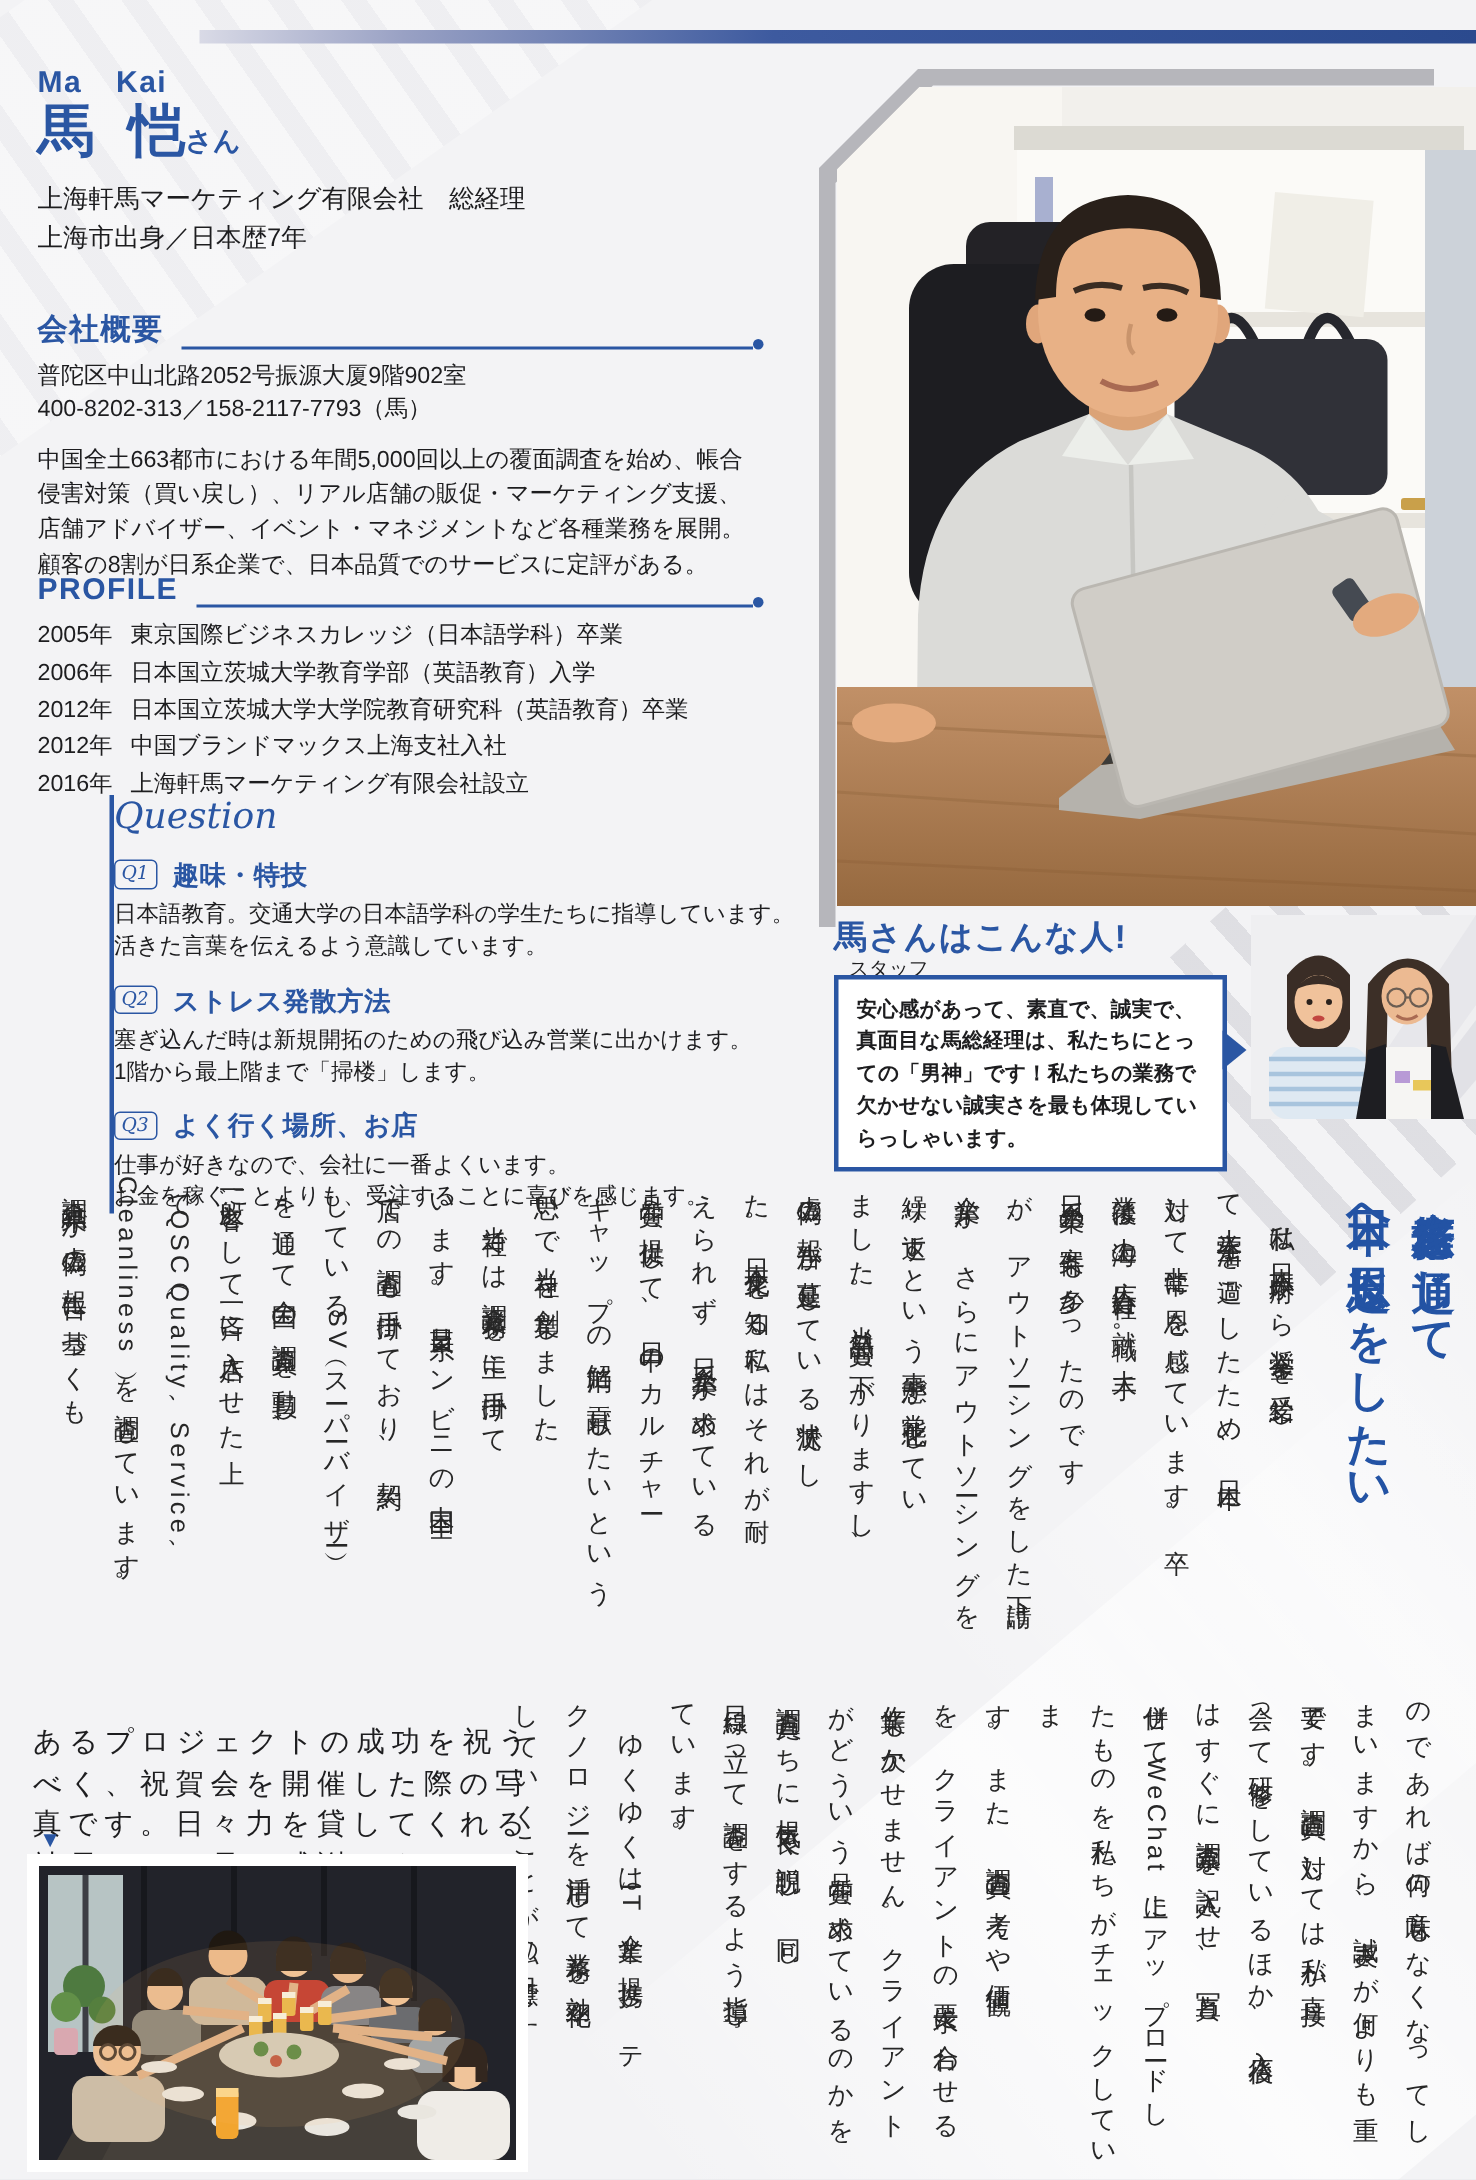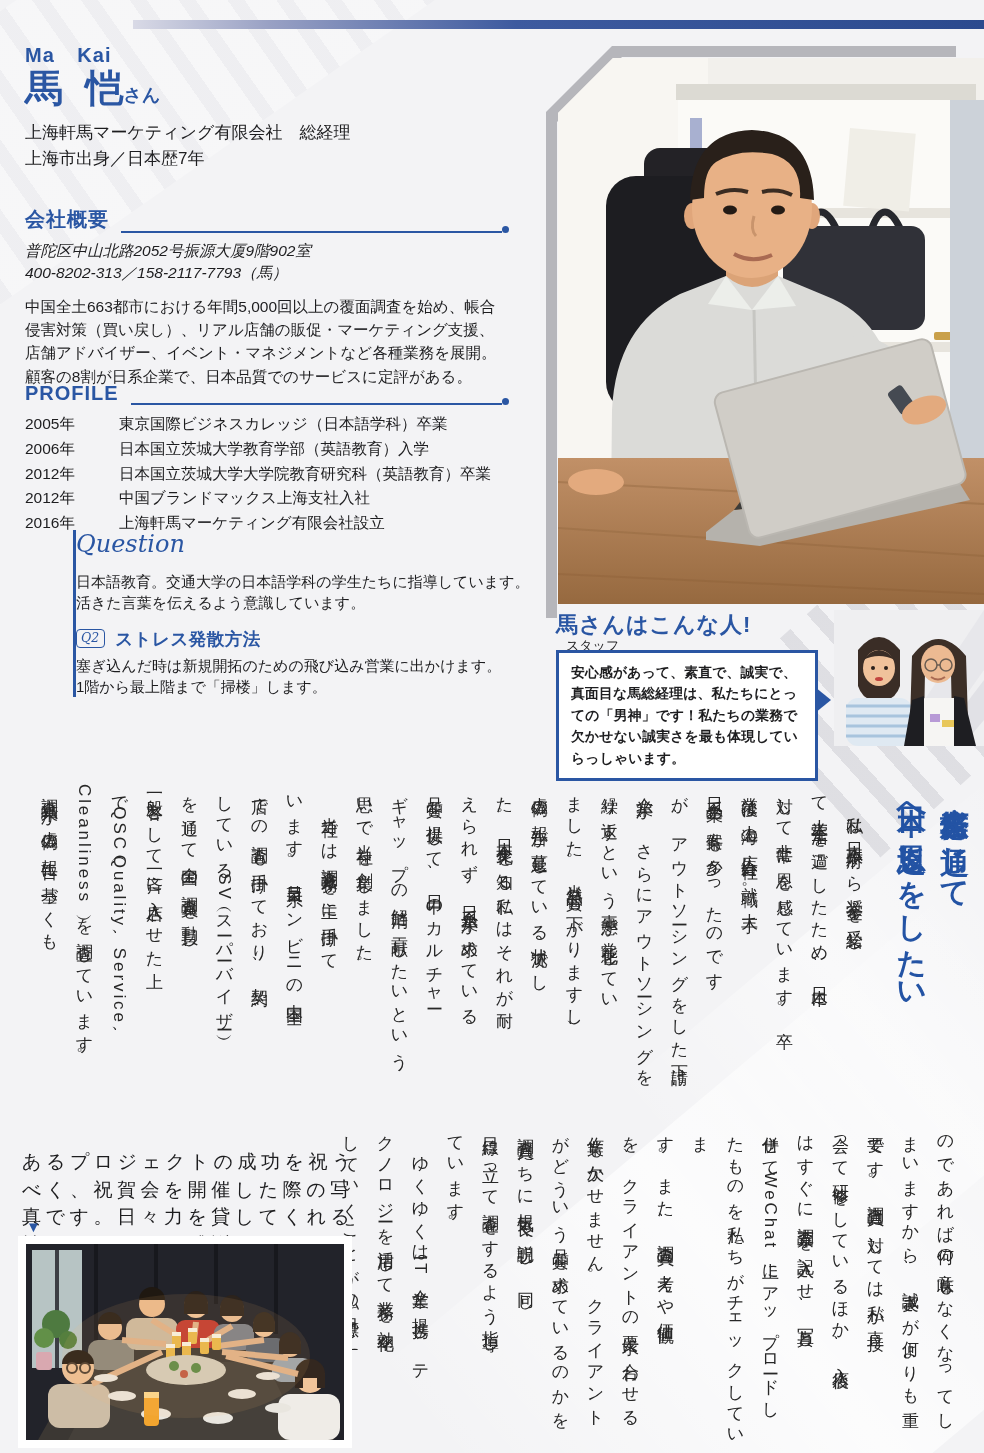--- a/index.html
+++ b/index.html
@@ -38,23 +38,23 @@
   .name-jp{color:#2a56a3;font-size:38px;font-weight:bold;word-spacing:12px;line-height:1.15;}
   .name-jp .san{font-size:18px;font-weight:bold;}
   .person-title{margin-top:9px;font-size:17px;line-height:1.55;color:#1d1d1f;}
   .section{position:absolute;left:25px;width:484px;}
   .sec-company{top:206px;}
   .sec-profile{top:382px;}
   .sec-head{display:flex;align-items:flex-end;margin-bottom:7px;}
   .sec-title{color:#2a56a3;font-size:20px;font-weight:bold;letter-spacing:1px;white-space:nowrap;}
   .sec-line{flex:1;height:2px;background:#2a56a3;margin-left:12px;}
   .sec-dot{width:7px;height:7px;border-radius:50%;background:#2a56a3;margin-left:0;}
-  .contact-line{font-size:15.5px;line-height:1.45;color:#1d1d1f;font-style:italic;}
+  .contact-line{font-size:15.5px;line-height:1.45;color:#1d1d1f;}
   .desc{margin:10px 0 0 0;font-size:15.5px;line-height:1.5;color:#1d1d1f;}
-  .profile-row{display:flex;font-size:15.5px;line-height:1.6;color:#1d1d1f;gap:32px;}
+  .profile-row{display:flex;font-size:15.5px;line-height:1.6;color:#1d1d1f;}
   .profile-row .yr{width:62px;flex:0 0 62px;}
   
   .questions{position:absolute;left:25px;top:530px;width:478px;border-left:3px solid #2a56a3;margin-left:48px;}
   .q-heading{font-family:"DejaVu Serif",serif;font-style:italic;font-size:24px;color:#2a56a3;}
   .q-item{margin-top:13px;}
   .q-row{display:flex;align-items:center;margin-bottom:4px;}
   .q-badge{
     font-family:"DejaVu Serif",serif;font-style:italic;font-size:12.5px;color:#2a56a3;
     border:1.5px solid #2a56a3;border-radius:4px;padding:0 5px 1px 4px;margin-right:10px;line-height:1.3;
   }
@@ -159,33 +159,45 @@
           <span>上海軒馬マーケティング有限会社設立</span>
         </div>
       </div>
   </section>
 
   <section class="questions">
     <div class="q-heading">Question</div>
     <div>
 
         <div class="q-item">
+          <div class="q-row">
+            <span class="q-badge">Q1</span>
+            <span class="q-label">趣味・特技</span>
+          </div>
           <div class="q-answer">日本語教育。交通大学の日本語学科の学生たちに指導しています。
 活きた言葉を伝えるよう意識しています。</div>
         </div>
 
         <div class="q-item">
           <div class="q-row">
             <span class="q-badge">Q2</span>
             <span class="q-label">ストレス発散方法</span>
           </div>
           <div class="q-answer">塞ぎ込んだ時は新規開拓のための飛び込み営業に出かけます。
 1階から最上階まで「掃楼」します。</div>
         </div>
 
+        <div class="q-item">
+          <div class="q-row">
+            <span class="q-badge">Q3</span>
+            <span class="q-label">よく行く場所、お店</span>
+          </div>
+          <div class="q-answer">仕事が好きなので、会社に一番よくいます。
+お金を稼ぐことよりも、受注することに喜びを感じます。</div>
+        </div>
       </div>
   </section>
 
   <svg class="photo-frame" width="444" height="580" viewBox="0 0 444 580">
     <path d="M6,578 L6,72 L72,6 L416,6 L416,17 L82,17 L17,82 L17,578 Z" fill="#b6b6bb"></path>
   </svg>
   <div class="main-photo">
     <svg width="426" height="546" viewBox="0 0 426 546">
       <defs>
         <linearGradient id="wood" x1="0" y1="0" x2="0" y2="1">

